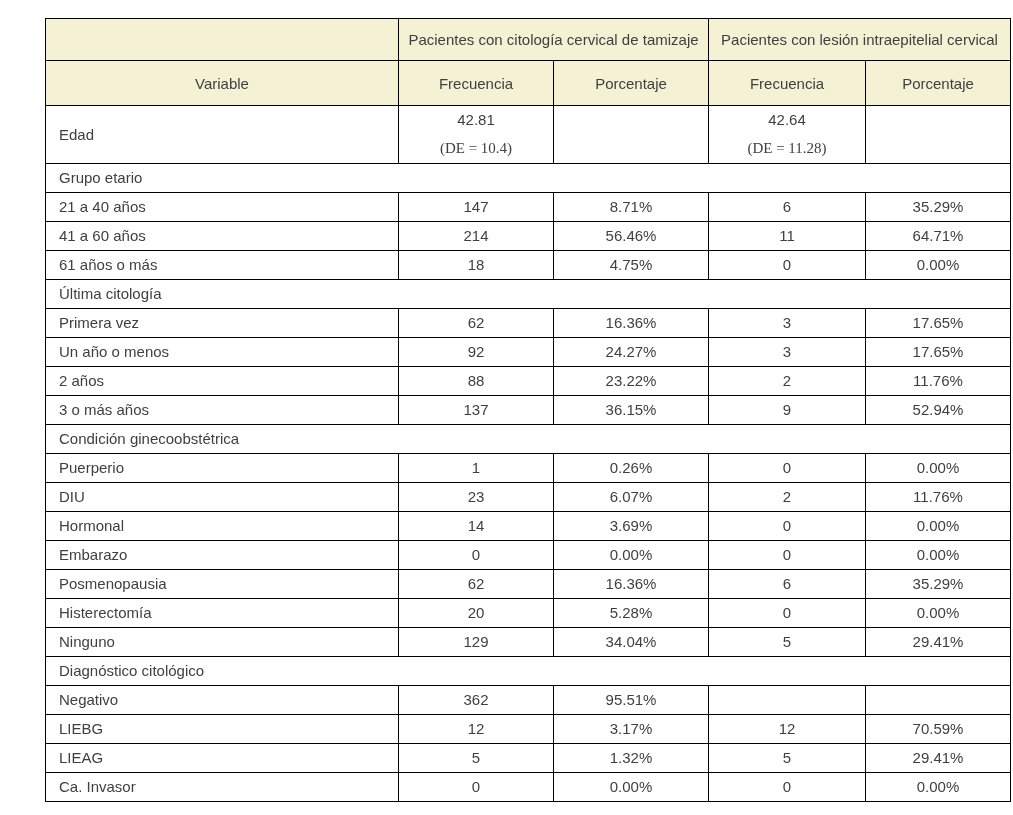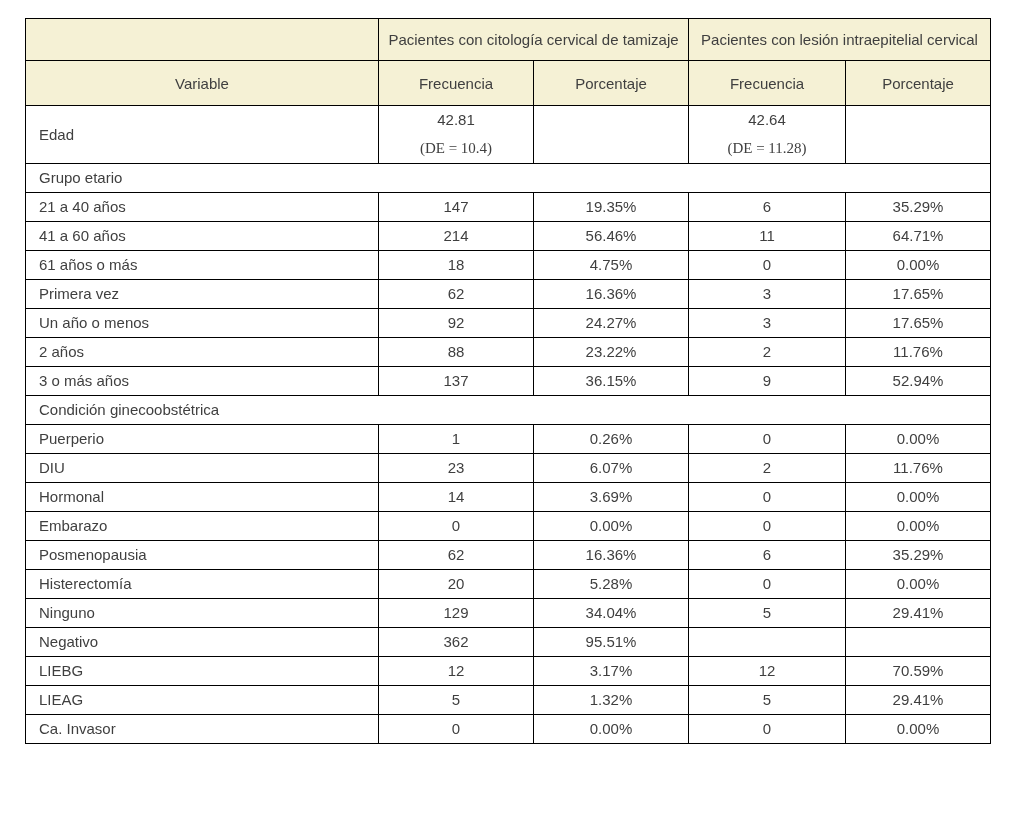--- a/index.html
+++ b/index.html
@@ -12,20 +12,21 @@
     padding:0;
     background:#ffffff;
     width:1013px;
     height:815px;
     font-family:"Liberation Sans", sans-serif;
   }
   .page{
     position:relative;
     width:958px;
     height:815px;
+    margin-left:20px;
   }
   table.stats{
     position:absolute;
     left:25px;
     top:18px;
     width:965px;
     border-collapse:collapse;
     table-layout:fixed;
     font-size:15px;
     color:var(--text);
@@ -115,38 +116,41 @@
             <div class="line">(DE = 11.28)</div>
           </td>
           <td class="value-cell"></td>
         </tr>
         <tr class="section-row">
           <td colspan="5">Grupo etario</td>
         </tr>
         <tr class="data-row">
           <td class="label-cell">21 a 40 años</td>
           <td class="value-cell">147</td>
-          <td class="value-cell">19.35%</td>
+          <td class="value-cell">8.71%</td>
           <td class="value-cell">6</td>
           <td class="value-cell">35.29%</td>
         </tr>
         <tr class="data-row">
           <td class="label-cell">41 a 60 años</td>
           <td class="value-cell">214</td>
           <td class="value-cell">56.46%</td>
           <td class="value-cell">11</td>
           <td class="value-cell">64.71%</td>
         </tr>
         <tr class="data-row">
           <td class="label-cell">61 años o más</td>
           <td class="value-cell">18</td>
           <td class="value-cell">4.75%</td>
           <td class="value-cell">0</td>
           <td class="value-cell">0.00%</td>
         </tr>
+        <tr class="section-row">
+          <td colspan="5">Última citología</td>
+        </tr>
         <tr class="data-row">
           <td class="label-cell">Primera vez</td>
           <td class="value-cell">62</td>
           <td class="value-cell">16.36%</td>
           <td class="value-cell">3</td>
           <td class="value-cell">17.65%</td>
         </tr>
         <tr class="data-row">
           <td class="label-cell">Un año o menos</td>
           <td class="value-cell">92</td>
@@ -213,20 +217,23 @@
           <td class="value-cell">0</td>
           <td class="value-cell">0.00%</td>
         </tr>
         <tr class="data-row">
           <td class="label-cell">Ninguno</td>
           <td class="value-cell">129</td>
           <td class="value-cell">34.04%</td>
           <td class="value-cell">5</td>
           <td class="value-cell">29.41%</td>
         </tr>
+        <tr class="section-row">
+          <td colspan="5">Diagnóstico citológico</td>
+        </tr>
         <tr class="data-row">
           <td class="label-cell">Negativo</td>
           <td class="value-cell">362</td>
           <td class="value-cell">95.51%</td>
           <td class="value-cell"></td>
           <td class="value-cell"></td>
         </tr>
         <tr class="data-row">
           <td class="label-cell">LIEBG</td>
           <td class="value-cell">12</td>

